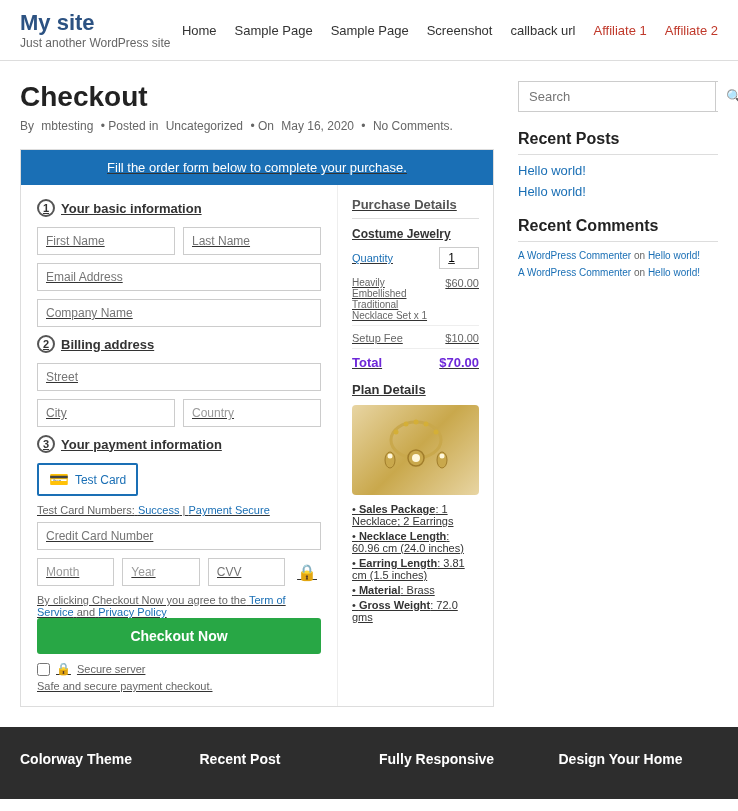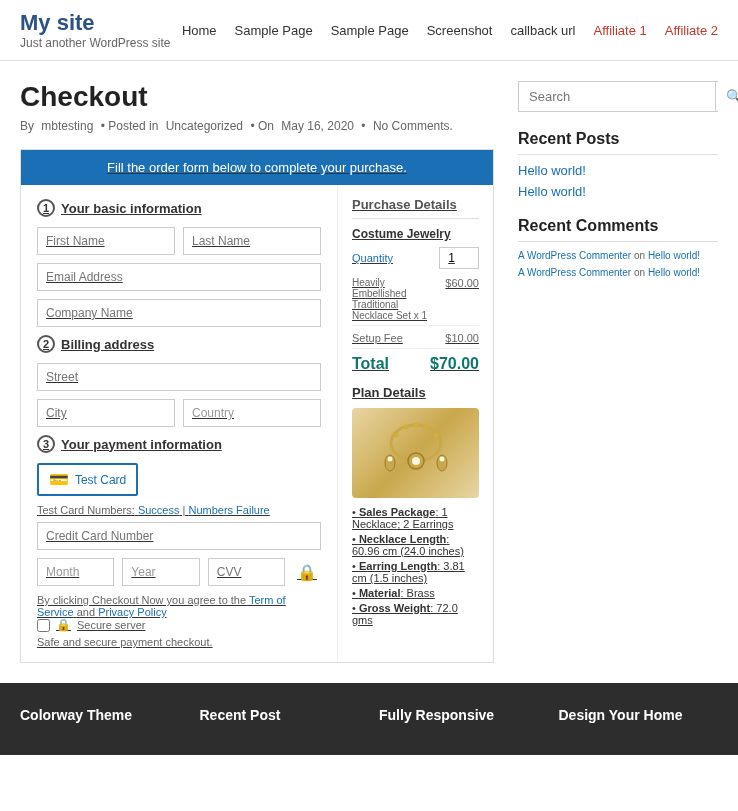--- a/index.html
+++ b/index.html
@@ -56,21 +56,21 @@
     .safe-text { font-size: 11px; color: #666; }
 
     
     .purchase-heading { font-size: 13px; font-weight: bold; color: #555; border-bottom: 1px solid #ddd; padding-bottom: 6px; margin-bottom: 8px; }
     .product-name { font-size: 12px; font-weight: bold; color: #333; margin-bottom: 6px; }
     .quantity-row { display: flex; justify-content: space-between; align-items: center; margin-bottom: 8px; }
     .qty-label { font-size: 11px; color: #1a6fb5; }
     .qty-input { width: 40px; border: 1px solid #ccc; padding: 3px 5px; font-size: 12px; text-align: center; }
     .price-row { display: flex; justify-content: space-between; font-size: 11px; color: #666; margin-bottom: 4px; }
     .price-row.setup { border-top: 1px solid #eee; padding-top: 6px; margin-top: 4px; }
-    .price-row.total { color: #0f766e; font-weight: bold; font-size: 16px; border-top: 1px solid #eee; padding-top: 6px; margin-top: 4px; }
+    .price-row.total { color: #6d28d9; font-weight: bold; font-size: 13px; border-top: 1px solid #eee; padding-top: 6px; margin-top: 4px; }
     .plan-heading { font-size: 13px; font-weight: bold; color: #333; margin-top: 12px; margin-bottom: 8px; }
     .jewelry-img { width: 100%; height: 90px; background: linear-gradient(135deg, #e8d5a3 0%, #c9a84c 50%, #e8d5a3 100%); border-radius: 4px; margin-bottom: 8px; display: flex; align-items: center; justify-content: center; overflow: hidden; }
     .jewelry-svg { width: 80px; height: 80px; }
     .plan-features { font-size: 11px; color: #333; list-style: none; }
     .plan-features li { margin-bottom: 3px; }
     .plan-features li::before { content: "• "; }
     .feature-label { font-weight: bold; }
 
     
     .search-box { display: flex; border: 1px solid #ccc; margin-bottom: 18px; }
@@ -172,21 +172,21 @@
               <span class="section-number">3</span>
               <span>Your payment information</span>
             </div>
             <div class="payment-method">
               <span class="card-icon">💳</span>
               <span>Test Card</span>
             </div>
             <p class="test-card-text">
               <span>Test Card Numbers:</span>
               <a href="#">Success</a> |
-              <a href="#">Numbers Failure</a>
+              <a href="#">Payment Secure</a>
             </p>
             <div class="form-row">
               <input class="form-input" type="text" placeholder="Credit Card Number" style="">
             </div>
             <div class="form-row">
               <select class="form-select" style="flex:1">
                 <option>Month</option>
               </select>
               <select class="form-select" style="flex:1">
                 <option>Year</option>
@@ -195,20 +195,21 @@
               <span style="display:flex;align-items:center;padding:0 4px;color:#999;font-size:16px;">🔒</span>
             </div>
 
             <p class="terms-text">
               <span>By clicking Checkout Now you agree to the</span>
               <a href="#"> Term of Service</a>
               <span>and</span>
               <a href="#">Privacy Policy</a>
             </p>
 
+            <button class="checkout-btn">Checkout Now</button>
 
             <div class="secure-row">
               <input type="checkbox" style="">
               <span class="lock-icon">🔒</span>
               <span>Secure server</span>
             </div>
             <p class="safe-text">Safe and secure payment checkout.</p>
           </div>
 
           <div class="purchase-section">

